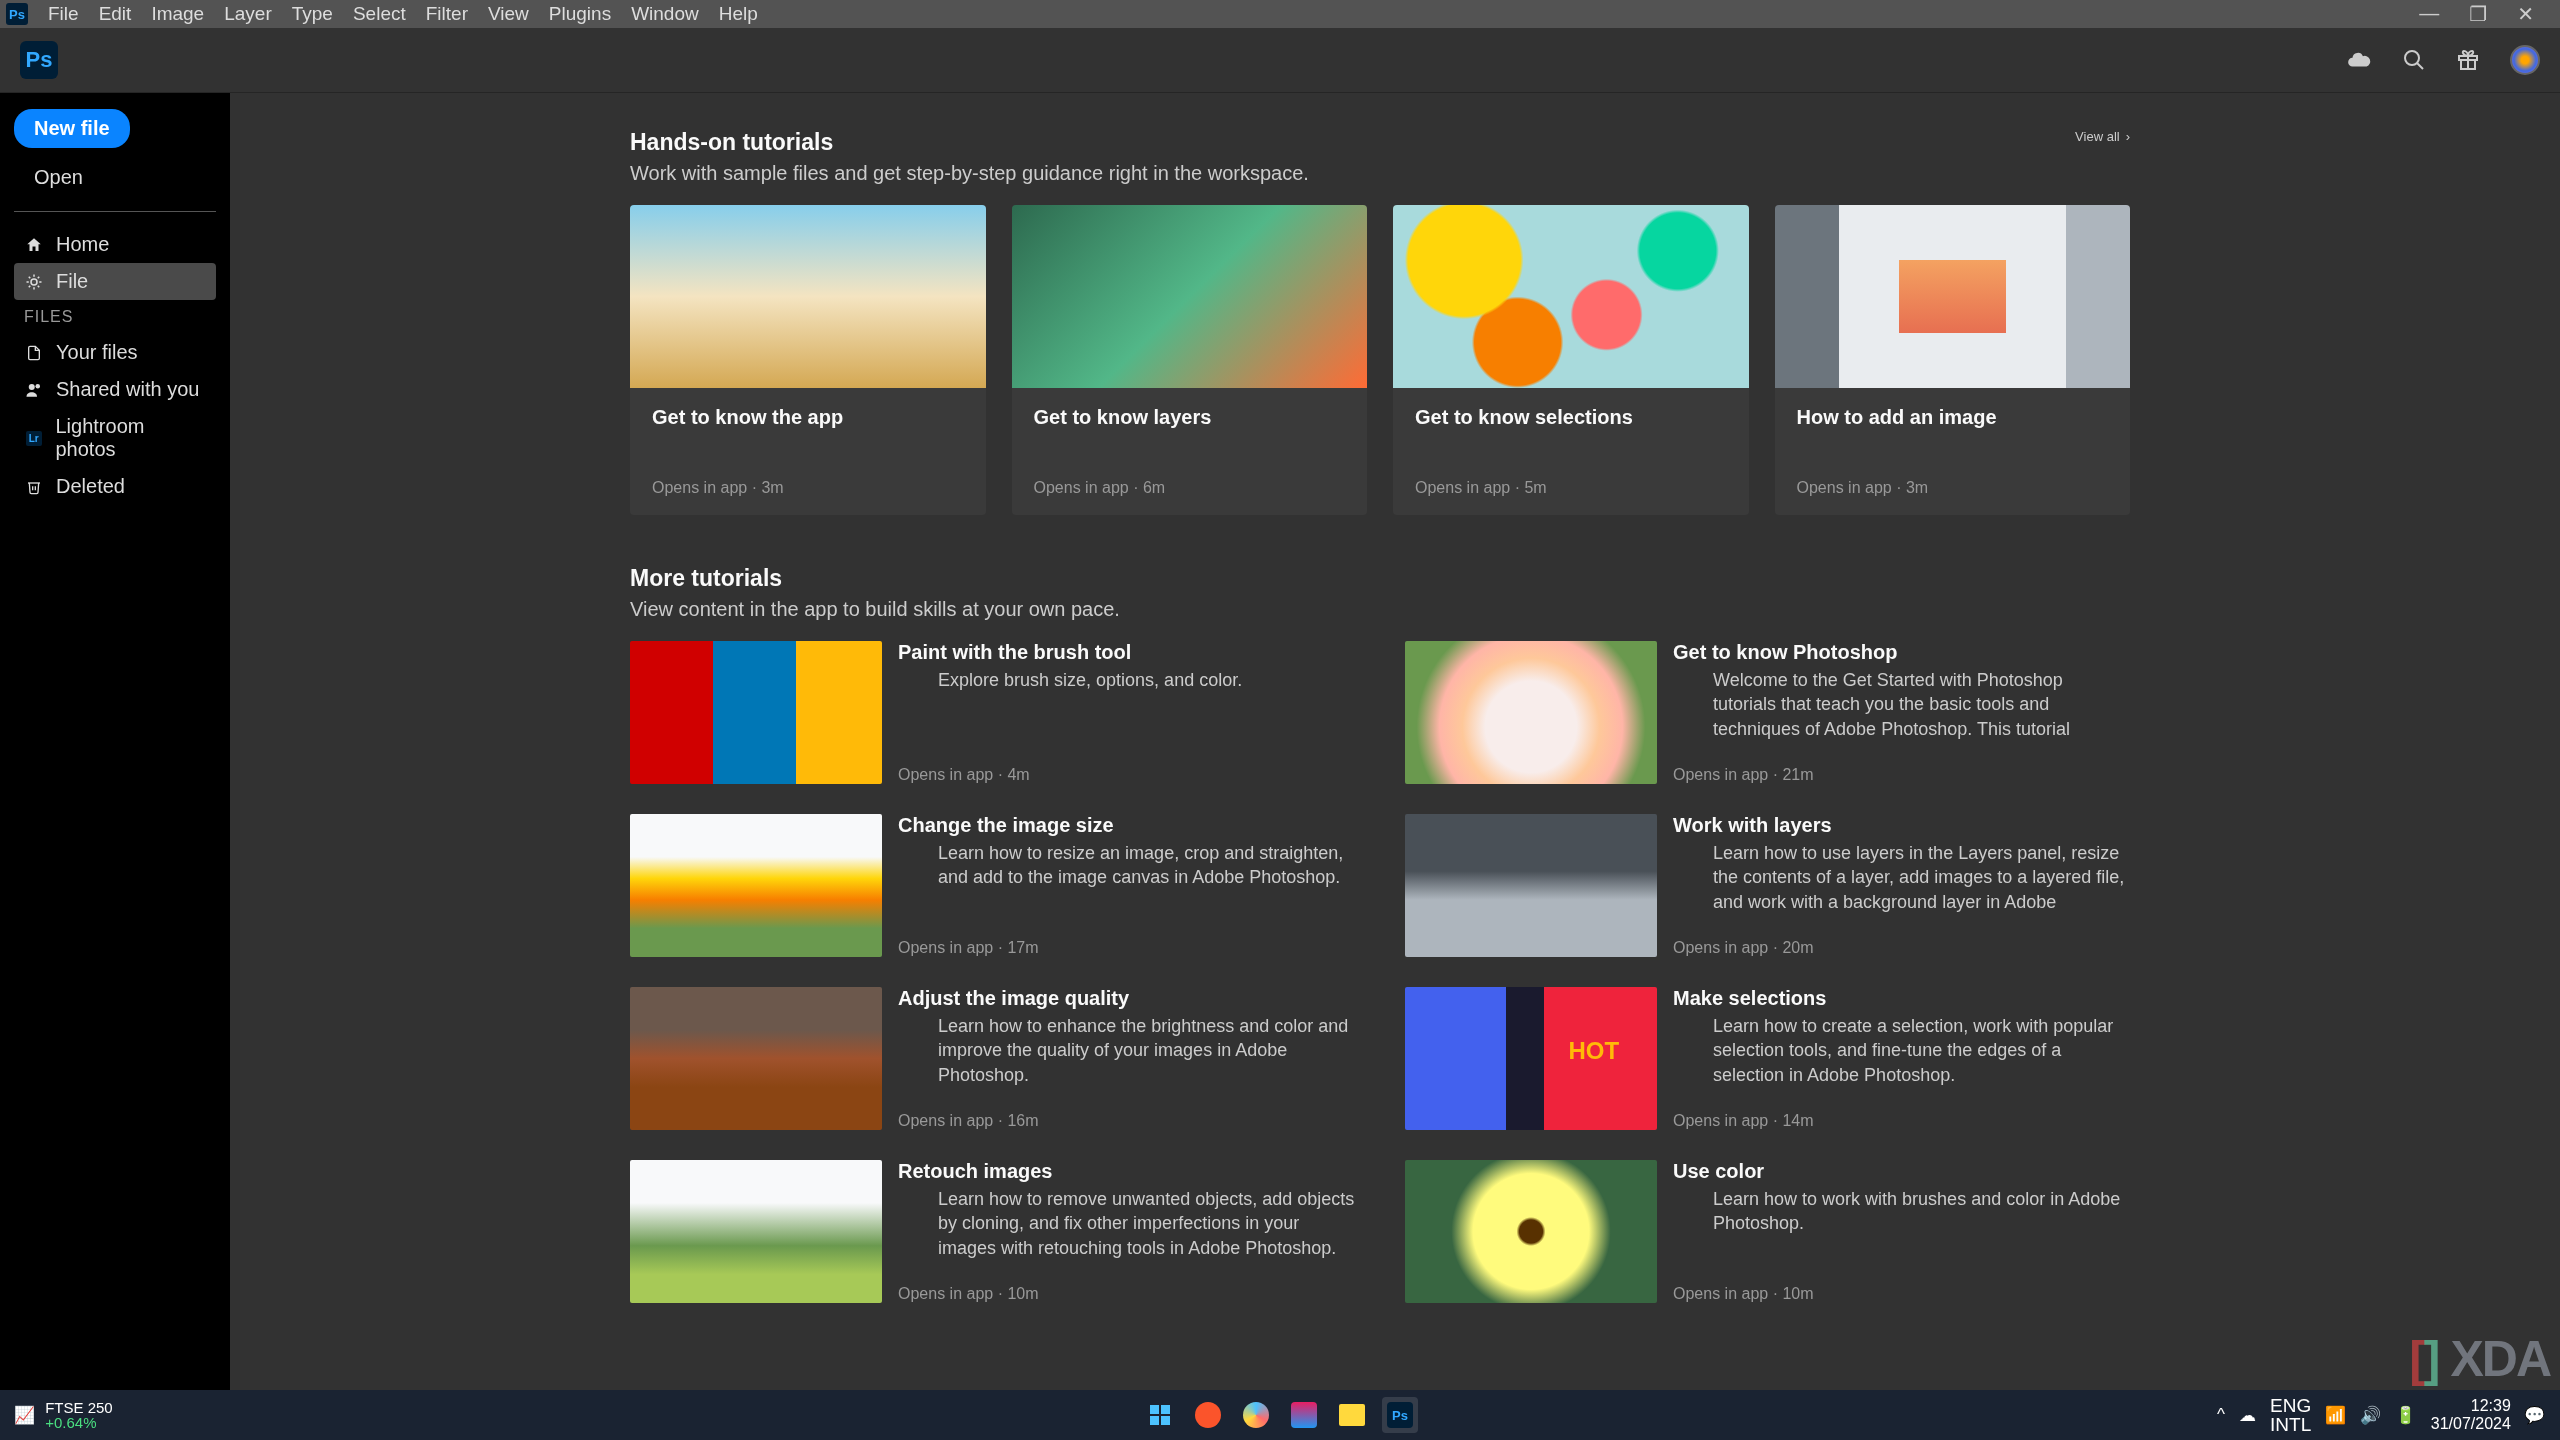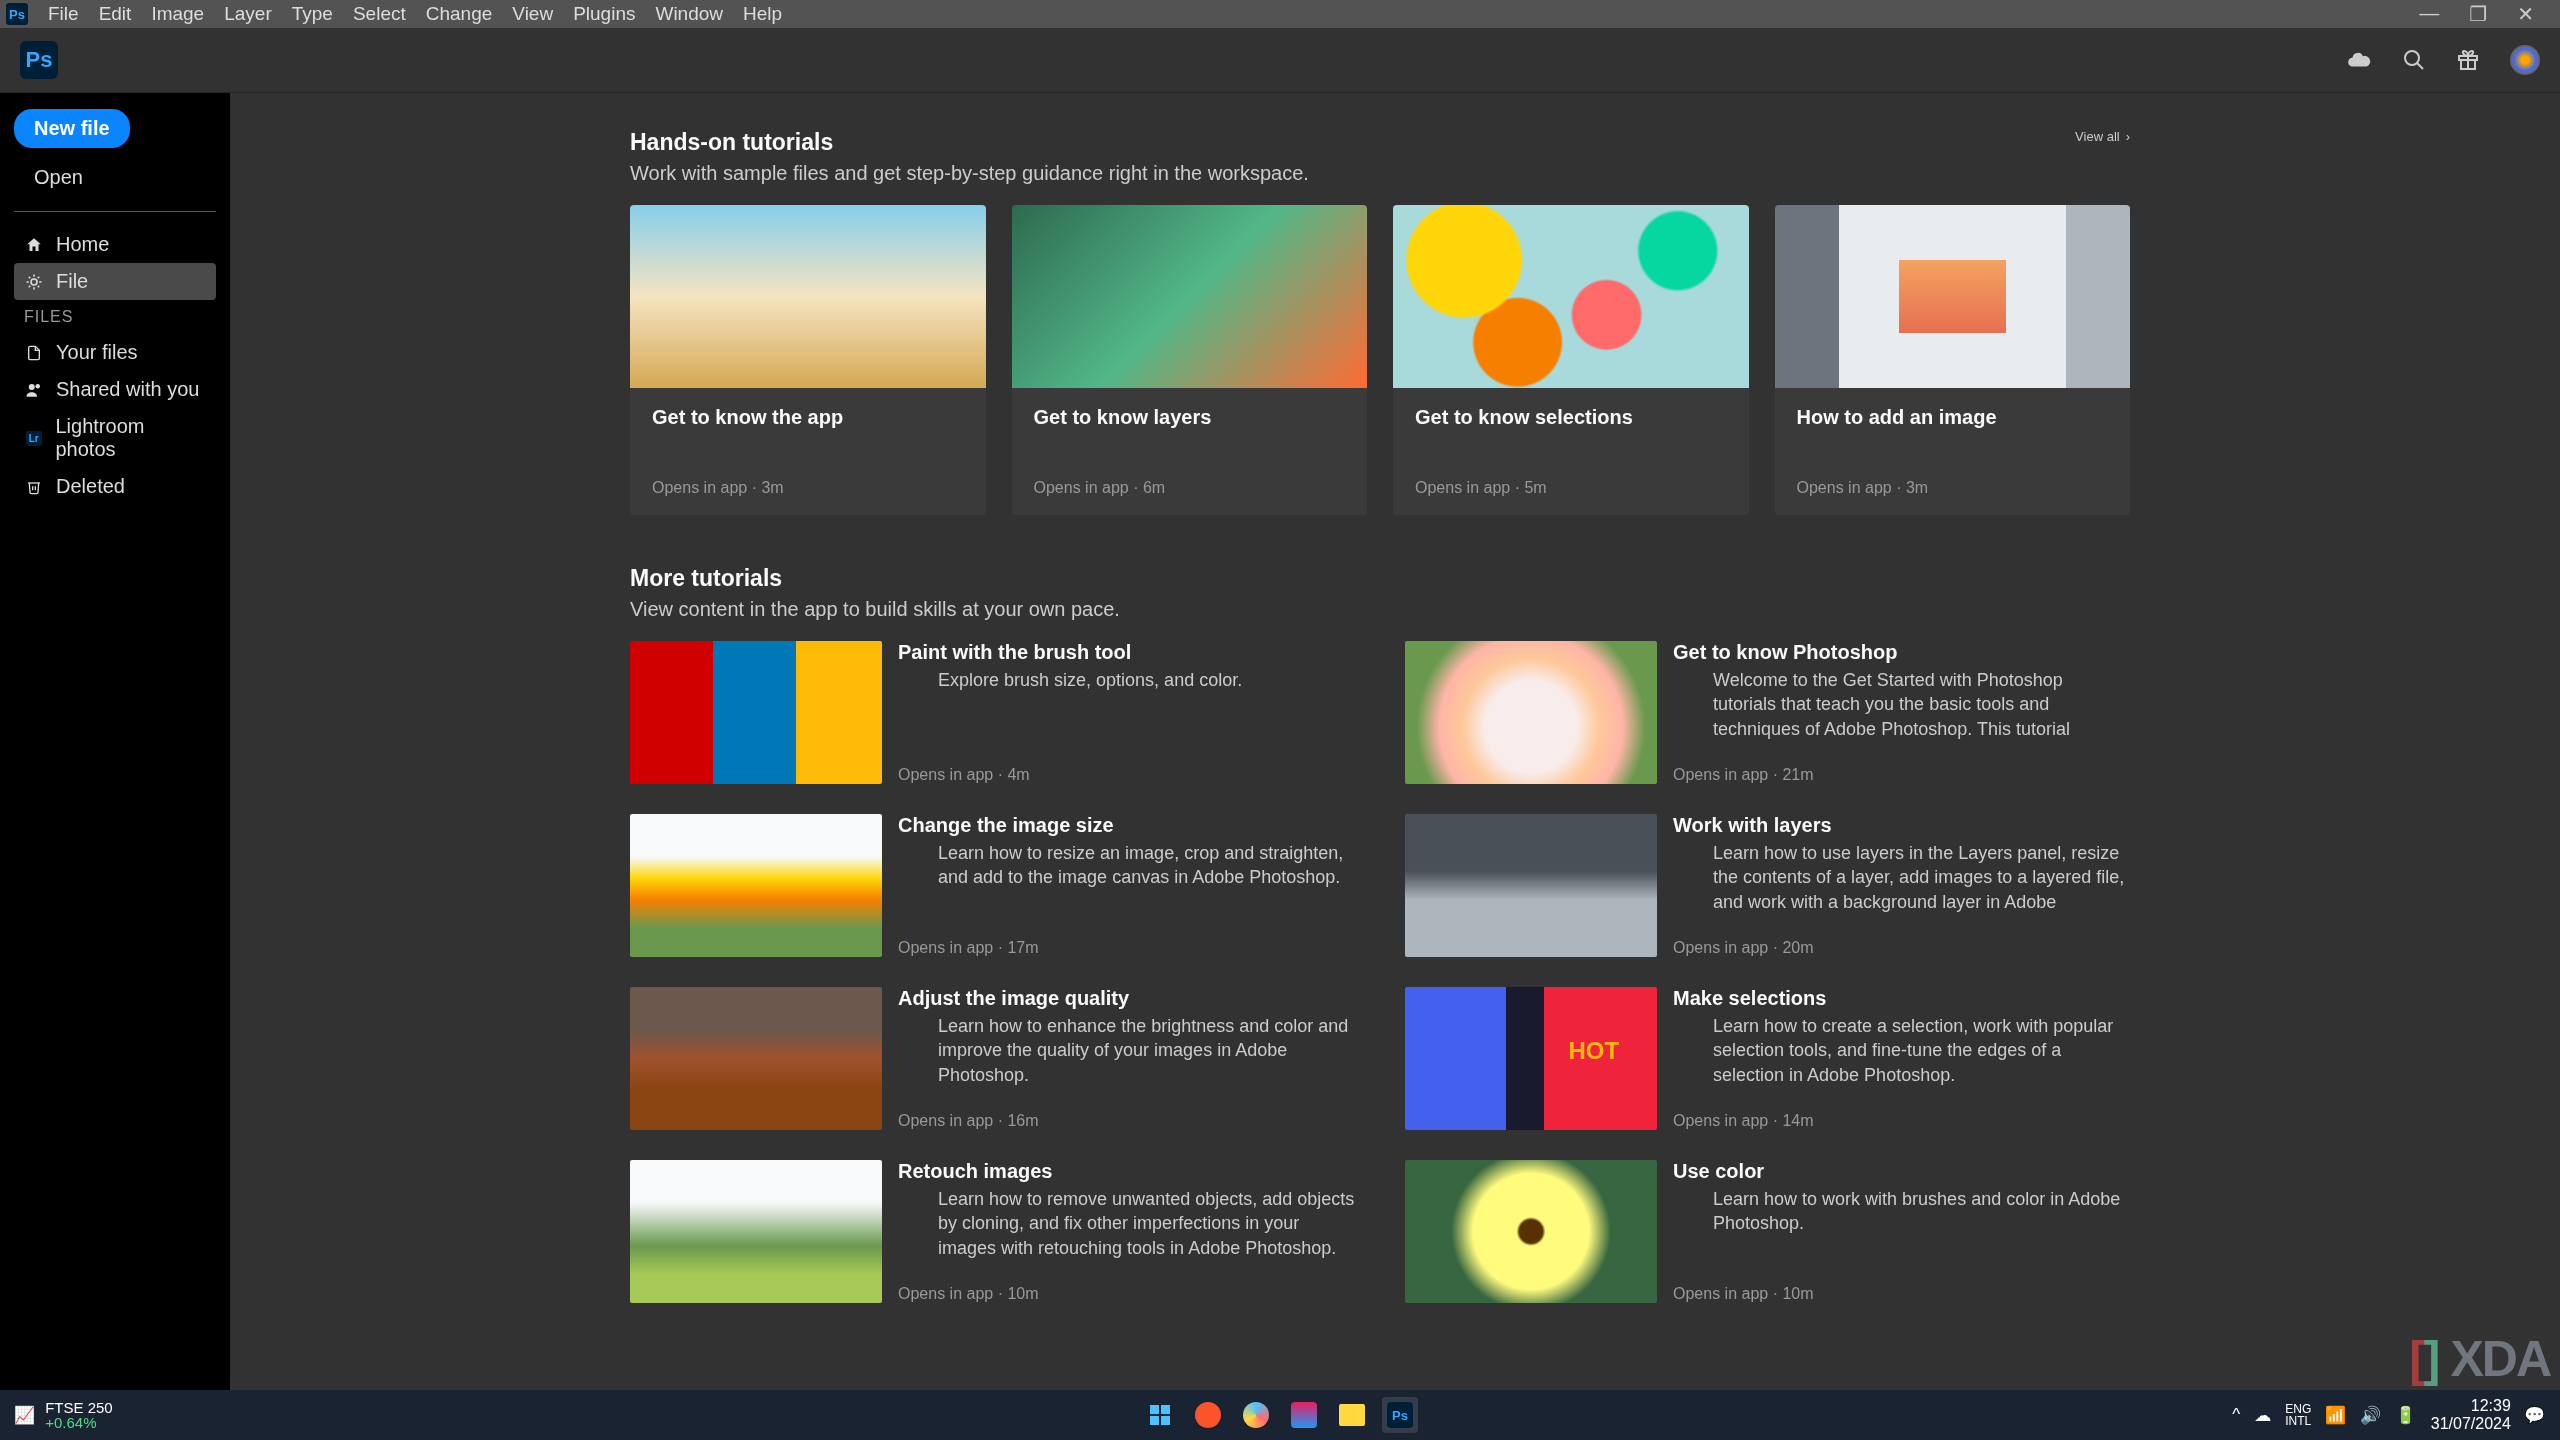--- a/index.html
+++ b/index.html
@@ -95,21 +95,21 @@
 <div class="wrapper">
 
 <div class="menubar">
   <div class="ps-mini">Ps</div>
   <div class="mi">File</div>
   <div class="mi">Edit</div>
   <div class="mi">Image</div>
   <div class="mi">Layer</div>
   <div class="mi">Type</div>
   <div class="mi">Select</div>
-  <div class="mi">Change</div>
+  <div class="mi">Filter</div>
   <div class="mi">View</div>
   <div class="mi">Plugins</div>
   <div class="mi">Window</div>
   <div class="mi">Help</div>
   <div class="wc">
     <span>—</span>
     <span>❐</span>
     <span>✕</span>
   </div>
 </div>
@@ -353,21 +353,21 @@
     <div class="tb-ico">
           <div style="width:26px;height:22px;background:#ffd93d;border-radius:2px"></div>
         </div>
     <div class="tb-ico active">
           <div style="width:26px;height:26px;background:#001e36;color:#31a8ff;font-size:13px;font-weight:bold;display:flex;align-items:center;justify-content:center;border-radius:4px">Ps</div>
         </div>
   </div>
   <div class="tb-right">
     <span>^</span>
     <span>☁</span>
-    <div style="display:flex;flex-direction:column;line-height:1;font-size:12px;align-items:center">
+    <div style="display:flex;flex-direction:column;line-height:1;font-size:19px;align-items:center">
       <span>ENG</span>
           <span>INTL</span>
     </div>
     <span>📶</span>
     <span>🔊</span>
     <span>🔋</span>
     <div class="tb-time">
       <span>12:39</span>
       <span>31/07/2024</span>
     </div>

